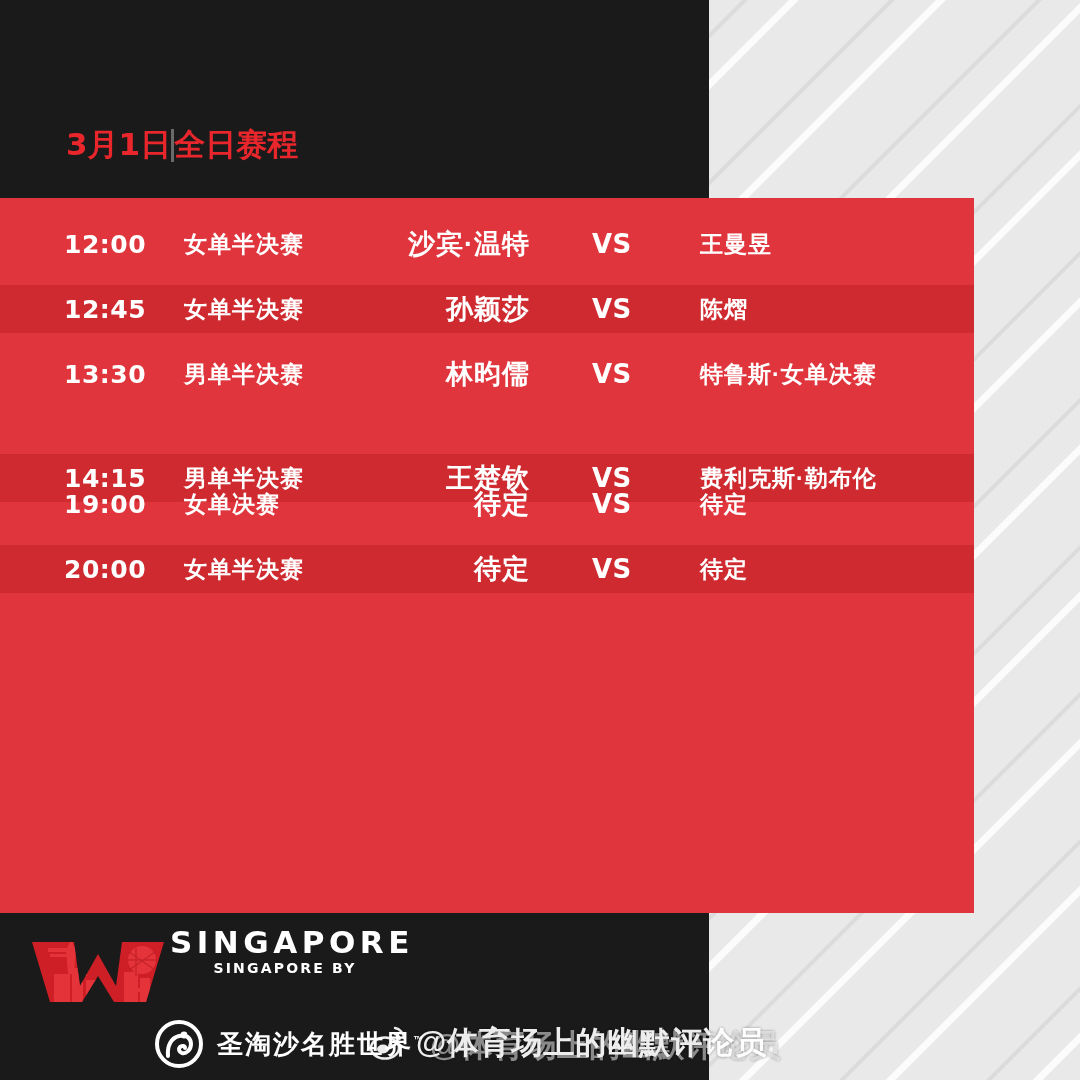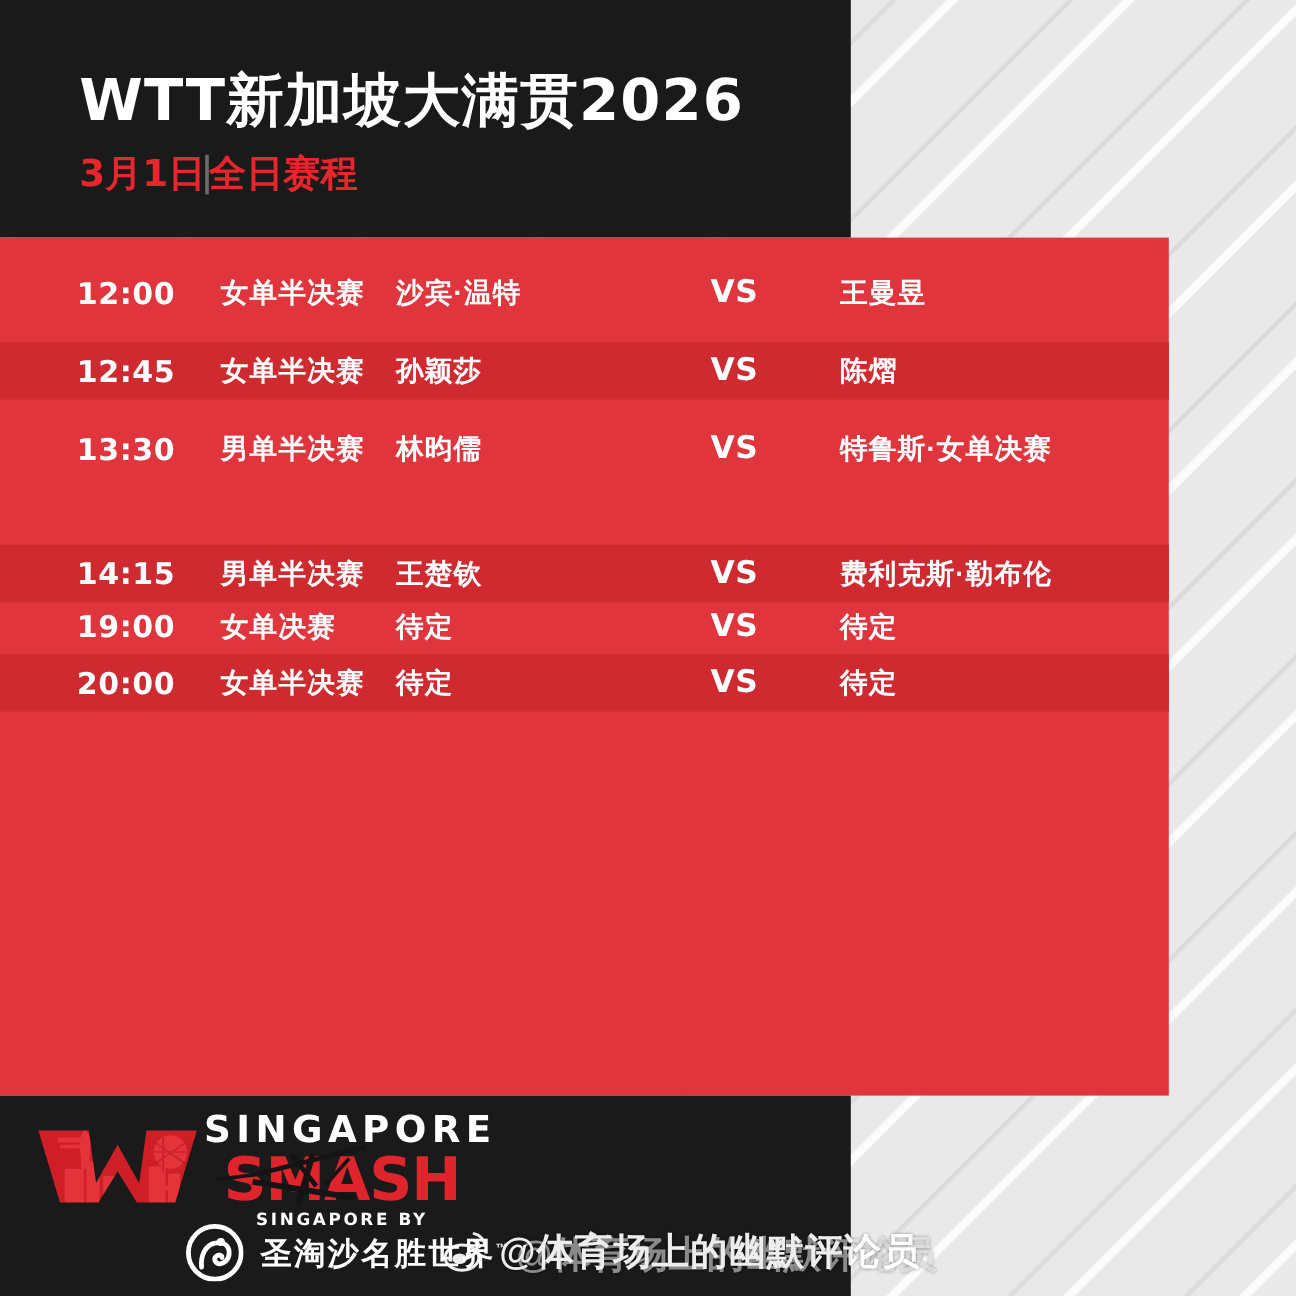--- a/index.html
+++ b/index.html
@@ -77,21 +77,22 @@
     letter-spacing:.5px;
     font-family:"DejaVu Sans","Liberation Sans",sans-serif;
   }
   .c-event{
     position:absolute; left:184px;
     font-size:23px; font-weight:bold;
     letter-spacing:1px;
   }
   .c-p1{
     position:absolute; left:330px; width:200px;
-    font-size:23px; font-weight:bold;
+    text-align:right;
+    font-size:27px; font-weight:bold;
     letter-spacing:1px;
   }
   .c-vs{
     position:absolute; left:592px;
     font-size:26px; font-weight:bold;
     letter-spacing:.5px;
     font-family:"DejaVu Sans","Liberation Sans",sans-serif;
   }
   .c-p2{
     position:absolute; left:700px;
@@ -169,21 +170,20 @@
     white-space:nowrap;
     mix-blend-mode:screen;
   }
 </style>
 </head>
 <body>
 
 <div id="bg-pattern"></div>
 
 <div id="header">
-  <div id="title">WTT新加坡大满贯2026</div>
   <div id="subtitle-row">
     <span class="sub-text">3月1日</span>
     <span id="sub-divider"></span>
     <span class="sub-text">全日赛程</span>
   </div>
 </div>
 
 <div id="schedule">
     <div class="row" style="top: 22px; text-decoration: underline;">
       <span class="cell c-time">12:00</span>
@@ -206,21 +206,21 @@
       <span class="cell c-vs">VS</span>
       <span class="cell c-p2">特鲁斯·女单决赛</span>
     </div>
     <div class="row alt" style="top: 217px; margin-top: 39px;">
       <span class="cell c-time">14:15</span>
       <span class="cell c-event">男单半决赛</span>
       <span class="cell c-p1">王楚钦</span>
       <span class="cell c-vs">VS</span>
       <span class="cell c-p2">费利克斯·勒布伦</span>
     </div>
-    <div class="row" style="top: 300px;">
+    <div class="row" style="top: 282px;">
       <span class="cell c-time">19:00</span>
       <span class="cell c-event">女单决赛</span>
       <span class="cell c-p1">待定</span>
       <span class="cell c-vs">VS</span>
       <span class="cell c-p2">待定</span>
     </div>
     <div class="row alt" style="top: 347px;">
       <span class="cell c-time">20:00</span>
       <span class="cell c-event">女单半决赛</span>
       <span class="cell c-p1">待定</span>
@@ -254,29 +254,20 @@
   <g clip-path="url(#wclip)" stroke="#B61A21" stroke-width="1.4" opacity=".6" fill="none">
     <line x1="108" y1="20" x2="108" y2="48"></line>
     <line x1="100" y1="32" x2="128" y2="32"></line>
     <line x1="101" y1="24" x2="127" y2="42"></line>
     <line x1="101" y1="42" x2="127" y2="24"></line>
   </g>
 </svg>
 
 <div id="smash-lockup">
   <div id="singapore-word">SINGAPORE</div>
-  <div id="smash-wrap">
-    <div id="smash-word">SMASH</div>
-    <span class="crack" style="left:44px; top:6px; width:92px; height:4px; transform:rotate(-14deg);"></span>
-    <span class="crack" style="left:40px; top:30px; width:86px; height:5px; transform:rotate(9deg);"></span>
-    <span class="crack" style="left:82px; top:2px; width:5px; height:44px; transform:rotate(16deg);"></span>
-    <span class="crack" style="left:66px; top:14px; width:34px; height:4px; transform:rotate(52deg);"></span>
-    <span class="crack" style="left:96px; top:16px; width:30px; height:3px; transform:rotate(-48deg);"></span>
-    <span class="crack" style="left:10px; top:20px; width:40px; height:3px; transform:rotate(-7deg);"></span>
-  </div>
   <div id="presented-by">SINGAPORE BY</div>
 </div>
 
 <div id="rws-row">
   <svg id="rws-mark" viewBox="0 0 48 48">
     <circle cx="24" cy="24" r="22" fill="none" stroke="#ffffff" stroke-width="4"></circle>
     <path d="M13,36 C12,26 16,18 24,16 C31,14 36,18 36,24 C36,30 31,34 27,33 C24,32 23,29 25,27 C27,25 30,26 30,28" fill="none" stroke="#ffffff" stroke-width="4" stroke-linecap="round"></path>
     <circle cx="29" cy="15" r="3.4" fill="#ffffff"></circle>
   </svg>
   <span id="rws-name">

